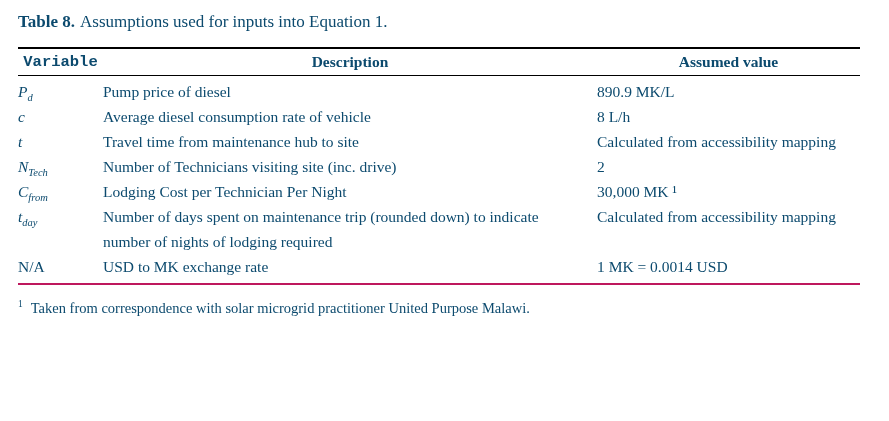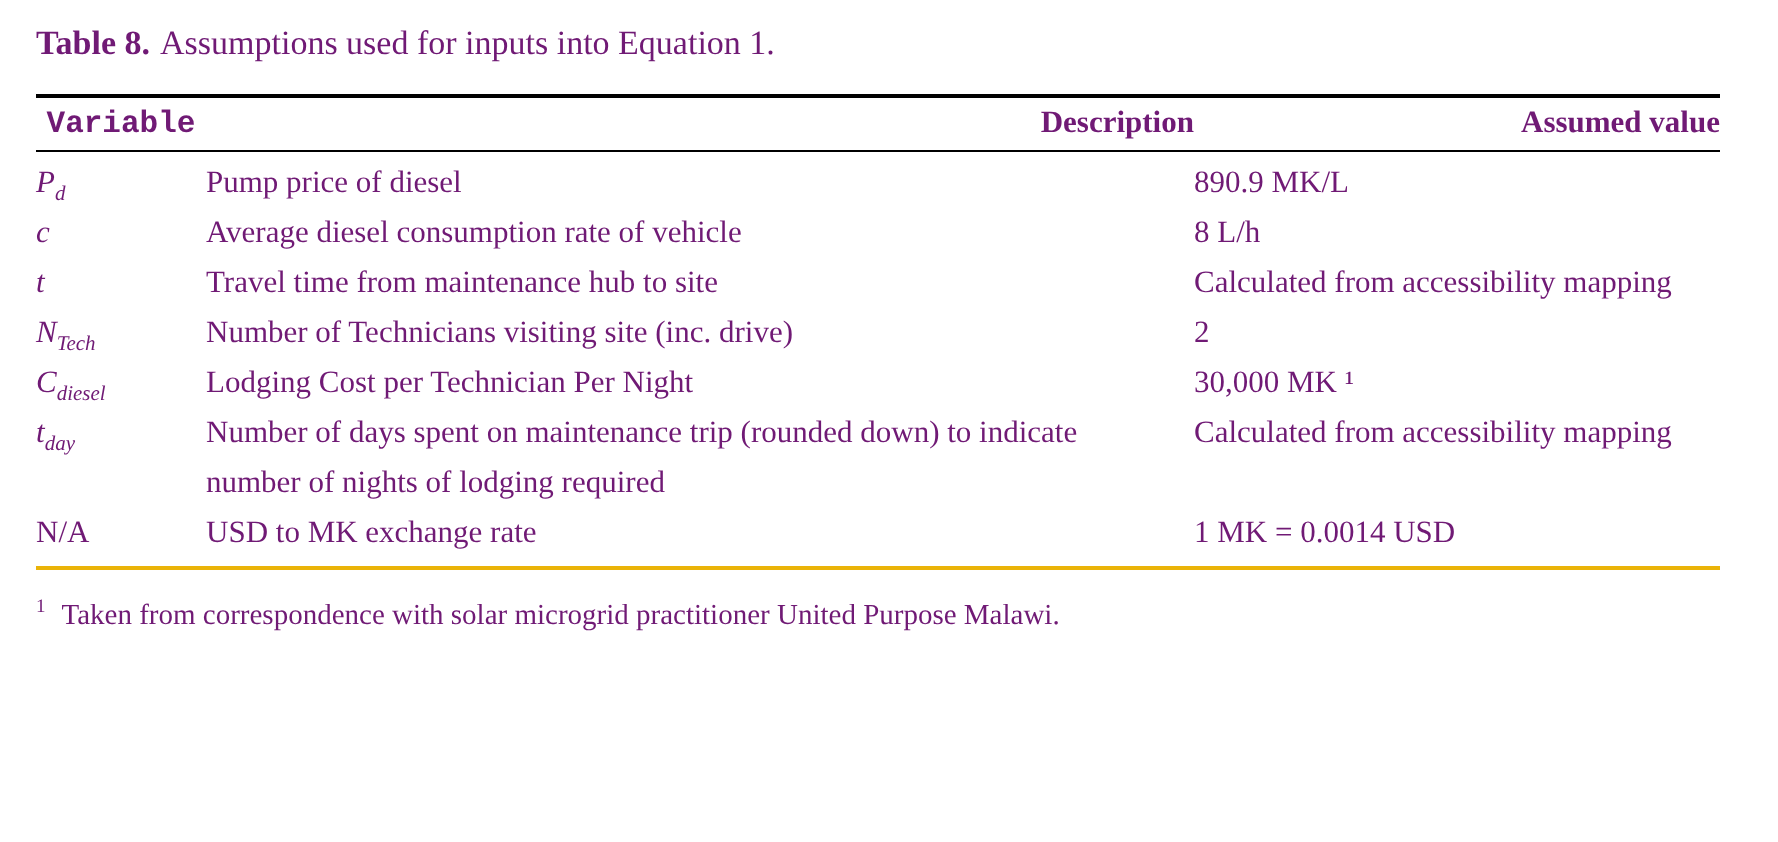--- a/index.html
+++ b/index.html
@@ -1,21 +1,21 @@
 <!DOCTYPE html>
 <html><head>
 <meta charset="utf-8">
 <style>
   * { box-sizing: border-box; }
   html, body { margin: 0; padding: 0; background: #ffffff; }
   .page {
     width: 889px;
     height: 421px;
     background: #ffffff;
-    color: #701a75;
+    color: #0c4a6e;
     font-family: "Liberation Serif", serif;
     padding: 11px 18px 0 18px;
     overflow: hidden;
   }
   .title {
     font-size: 17px;
     line-height: 22px;
     margin: 0 0 14px 0;
   }
   .title-label { font-weight: bold; }
@@ -25,38 +25,38 @@
     border-collapse: collapse;
     width: 842px;
     table-layout: fixed;
     font-size: 15.5px;
   }
   col.c-var   { width: 85px; }
   col.c-desc  { width: 494px; }
   col.c-value { width: 263px; }
 
   thead th {
-    text-align: right;
+    text-align: center;
     font-weight: bold;
     border-top: 2px solid #000;
     border-bottom: 1.5px solid #000;
     padding: 0;
     height: 26px;
     line-height: 26px;
     font-size: 15.5px;
   }
   thead th.h-var { text-align: center; font-family: Liberation Mono, monospace; }
 
   tbody td {
     padding: 0;
     vertical-align: top;
     line-height: 25px;
   }
   tbody tr:first-child td { padding-top: 3px; }
-  tbody tr:last-child td { padding-bottom: 4px; border-bottom: 2px solid #eab308; }
+  tbody tr:last-child td { padding-bottom: 4px; border-bottom: 2px solid #be185d; }
 
   td.var-cell {
     text-align: left;
     font-style: italic;
   }
   td.var-cell sub {
     font-style: italic;
     font-size: 10.5px;
     line-height: 1;
   }
@@ -110,21 +110,21 @@
         <td class="var-cell"><span>t</span><sub></sub></td>
         <td>Travel time from maintenance hub to site</td>
         <td>Calculated from accessibility mapping</td>
       </tr>
       <tr>
         <td class="var-cell"><span>N</span><sub>Tech</sub></td>
         <td>Number of Technicians visiting site (inc. drive)</td>
         <td>2</td>
       </tr>
       <tr>
-        <td class="var-cell"><span>C</span><sub>diesel</sub></td>
+        <td class="var-cell"><span>C</span><sub>from</sub></td>
         <td>Lodging Cost per Technician Per Night</td>
         <td>30,000 MK ¹</td>
       </tr>
       <tr>
         <td class="var-cell"><span>t</span><sub>day</sub></td>
         <td class="desc-limit">Number of days spent on maintenance trip (rounded down) to indicate number of nights of lodging required</td>
         <td>Calculated from accessibility mapping</td>
       </tr>
       <tr>
         <td class="var-cell upright"><span>N/A</span><sub></sub></td>

